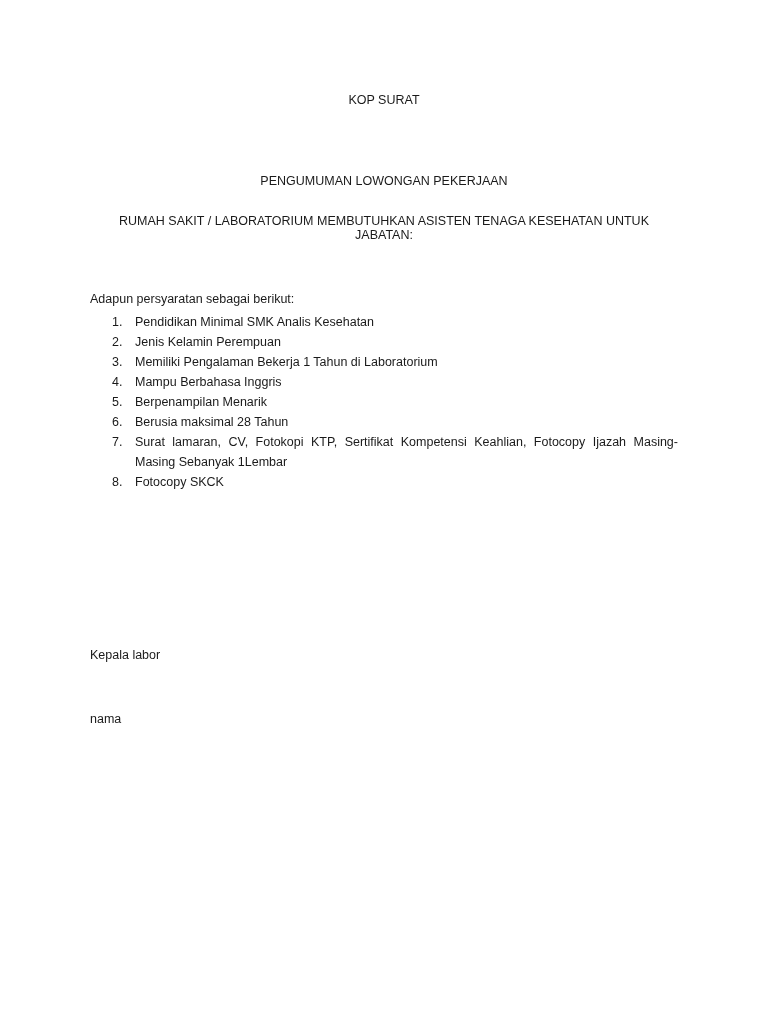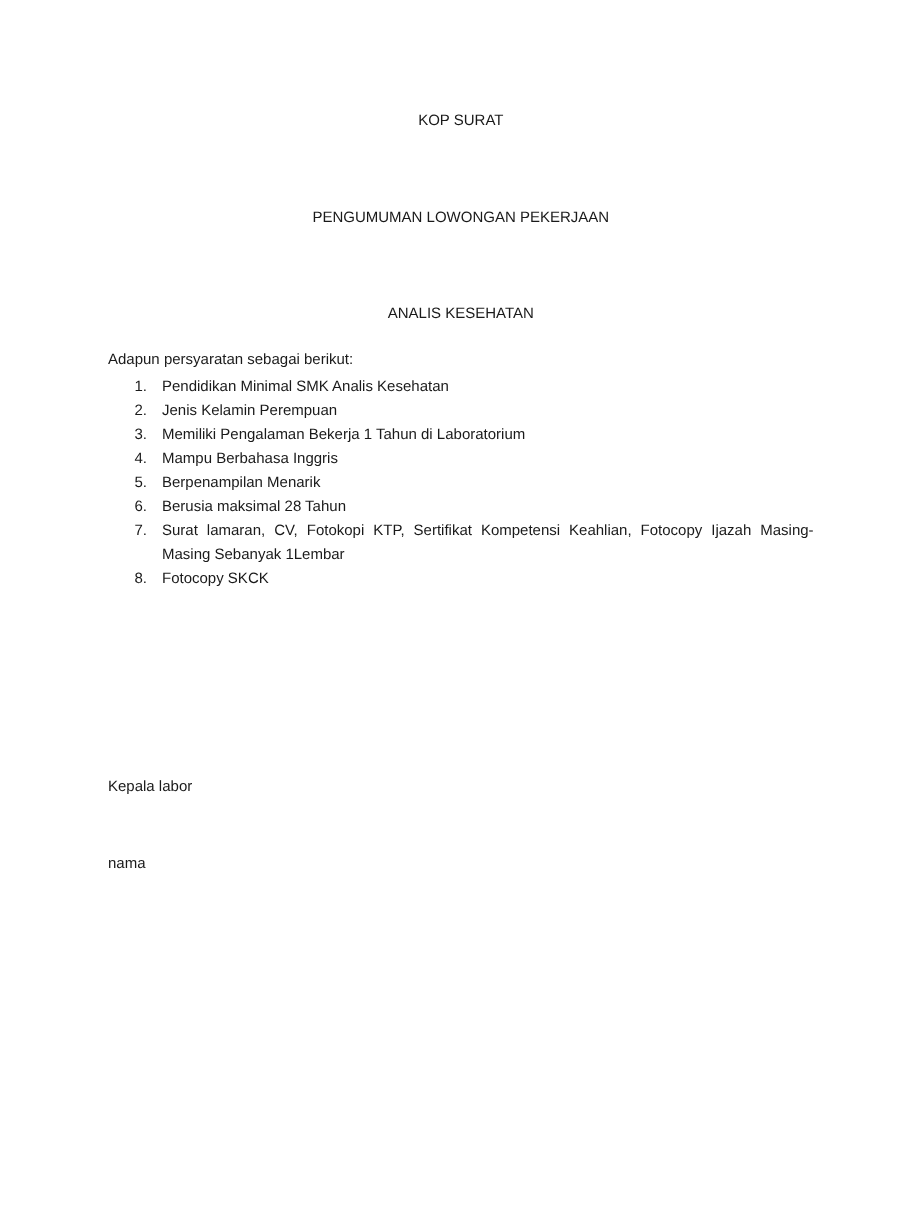--- a/index.html
+++ b/index.html
@@ -15,21 +15,21 @@
     .list li { position: relative; padding-left: 45px; line-height: 20px; text-align: justify; }
     .list li .num { position: absolute; left: 22px; top: 0; }
     .line { position: absolute; left: 90px; }
   </style>
 </head>
 <body>
 
 <div class="page">
   <div class="center" style="top:93px;">KOP SURAT</div>
   <div class="center" style="top:174px;">PENGUMUMAN LOWONGAN PEKERJAAN</div>
-  <div class="center" style="top:254px;">ANALIS KESEHATAN</div>
+  <div class="center" style="top:214px;">RUMAH SAKIT / LABORATORIUM MEMBUTUHKAN ASISTEN TENAGA KESEHATAN UNTUK JABATAN:</div>
 
   <div class="line" style="top:292px;">Adapun persyaratan sebagai berikut:</div>
 
   <ol class="list" style="top:312px;">
     <li><span class="num">1.</span><span>Pendidikan Minimal SMK Analis Kesehatan</span></li>
     <li><span class="num">2.</span><span>Jenis Kelamin Perempuan</span></li>
     <li><span class="num">3.</span><span>Memiliki Pengalaman Bekerja 1 Tahun di Laboratorium</span></li>
     <li><span class="num">4.</span><span>Mampu Berbahasa Inggris</span></li>
     <li><span class="num">5.</span><span>Berpenampilan Menarik</span></li>
     <li><span class="num">6.</span><span>Berusia maksimal 28 Tahun</span></li>

